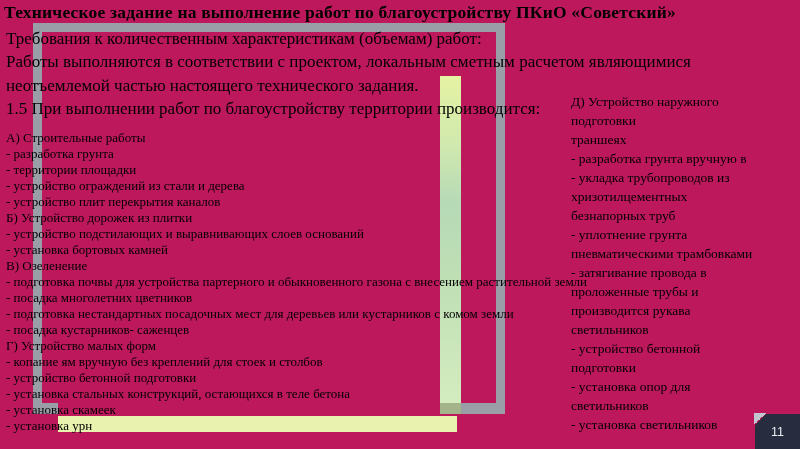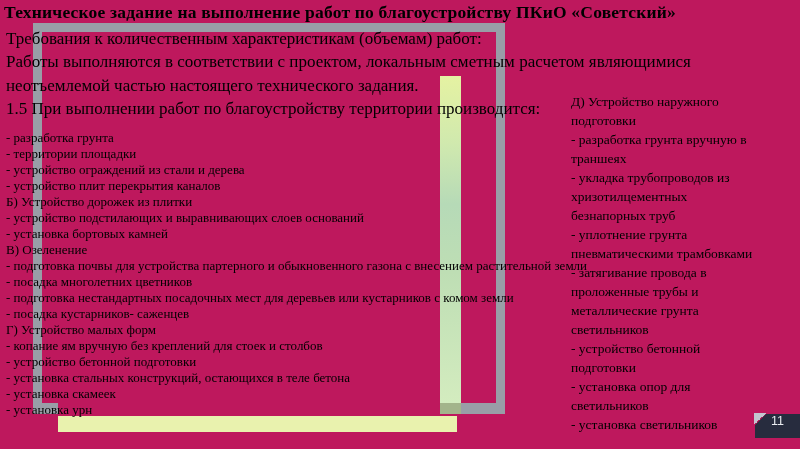--- a/index.html
+++ b/index.html
@@ -23,24 +23,24 @@
           background:var(--highlight,#e9f2ae);}
 
   .title{position:absolute;left:4px;top:2px;font-size:17.5px;font-weight:bold;
          white-space:nowrap;letter-spacing:.2px;}
 
   .intro{position:absolute;left:6px;top:27px;font-size:17px;line-height:23.4px;white-space:nowrap;}
   .worklist{position:absolute;left:6px;top:130px;font-size:13px;line-height:16px;white-space:nowrap;}
   .rightcol{position:absolute;left:571px;top:92px;font-size:13.5px;line-height:19px;white-space:nowrap;}
   .b{font-weight:normal;}
 
-  .pagebox{position:absolute;left:755px;top:414px;width:45px;height:24px;
+  .pagebox{position:absolute;left:755px;top:414px;width:45px;height:35px;
     background:var(--page-box,#272c3e);color:var(--page-text,#e9ebf0);
     clip-path:polygon(11px 0,100% 0,100% 100%,0 100%,0 11px);
-    display:flex;justify-content:center;
+    display:flex;align-items:center;justify-content:center;
     font-family:"Liberation Sans", sans-serif;font-size:12.5px;}
   .pagefold{position:absolute;left:754px;top:413px;width:12px;height:12px;
     background:linear-gradient(to top left,rgba(0,0,0,0) 50%,#c2c6cf 50%);}
 </style>
 </head>
 <body>
 
 <div class="slide">
 
   <div class="fseg f-top"></div>
@@ -57,20 +57,21 @@
   <div class="title">Техническое задание на выполнение работ по благоустройству ПКиО «Советский»</div>
 
   <div class="intro">
     <div>Требования к количественным характеристикам (объемам) работ:</div>
     <div>Работы выполняются в соответствии с проектом, локальным сметным расчетом являющимися</div>
     <div>неотъемлемой частью настоящего технического задания.</div>
     <div>1.5 При выполнении работ по благоустройству территории производится:</div>
   </div>
 
   <div class="worklist">
+    <div class="b">А) Строительные работы</div>
     <div>- разработка грунта</div>
     <div>- территории площадки</div>
     <div>- устройство ограждений из стали и дерева</div>
     <div>- устройство плит перекрытия каналов</div>
     <div class="b">Б) Устройство дорожек из плитки</div>
     <div>- устройство подстилающих и выравнивающих слоев оснований</div>
     <div>- установка бортовых камней</div>
     <div class="b">В) Озеленение</div>
     <div>- подготовка почвы для устройства партерного и обыкновенного газона с внесением растительной земли</div>
     <div>- посадка многолетних цветников</div>
@@ -80,30 +81,30 @@
     <div>- копание ям вручную без креплений для стоек и столбов</div>
     <div>- устройство бетонной подготовки</div>
     <div>- установка стальных конструкций, остающихся в теле бетона</div>
     <div>- установка скамеек</div>
     <div>- установка урн</div>
   </div>
 
   <div class="rightcol">
     <div class="b">Д) Устройство наружного</div>
     <div class="b">подготовки</div>
+    <div>траншеях</div>
     <div>- разработка грунта вручную в</div>
-    <div>траншеях</div>
     <div>- укладка трубопроводов из</div>
     <div>хризотилцементных</div>
     <div>безнапорных труб</div>
     <div>- уплотнение грунта</div>
     <div>пневматическими трамбовками</div>
     <div>- затягивание провода в</div>
     <div>проложенные трубы и</div>
-    <div>металлические грунта</div>
+    <div>производится рукава</div>
     <div>светильников</div>
     <div>- устройство бетонной</div>
     <div>подготовки</div>
     <div>- установка опор для</div>
     <div>светильников</div>
     <div>- установка светильников</div>
   </div>
 
   <div class="pagefold"></div>
   <div class="pagebox">

